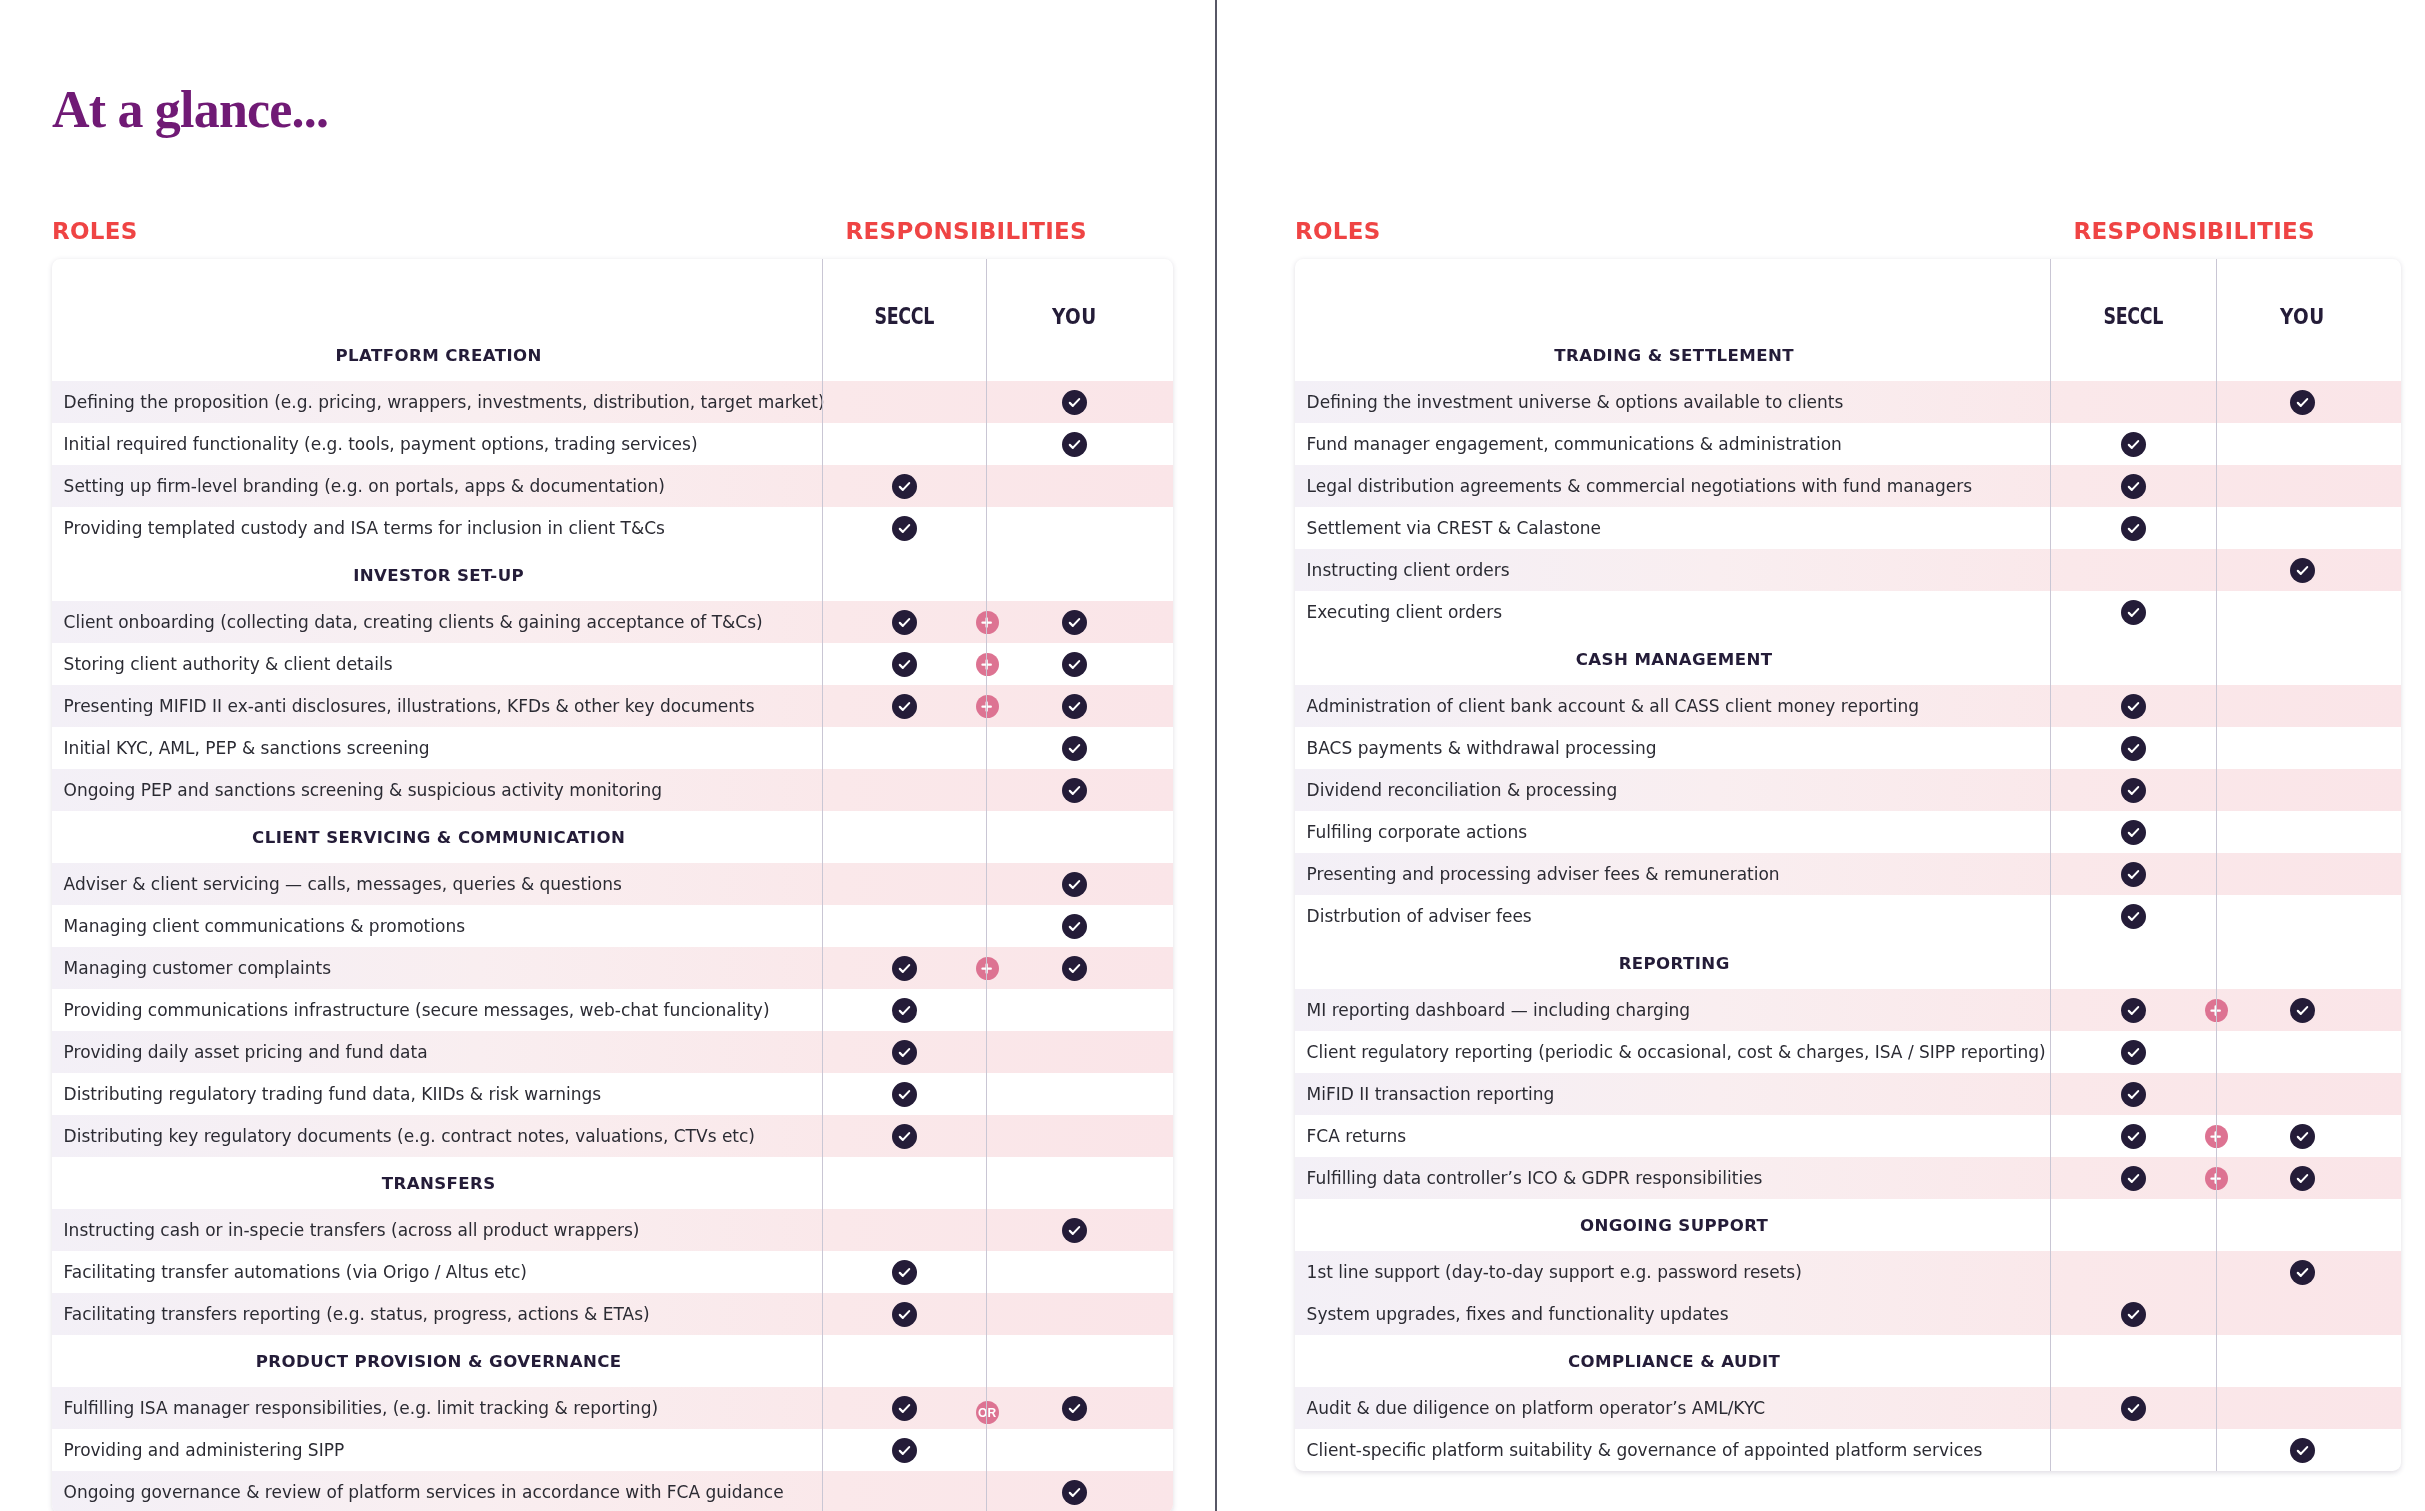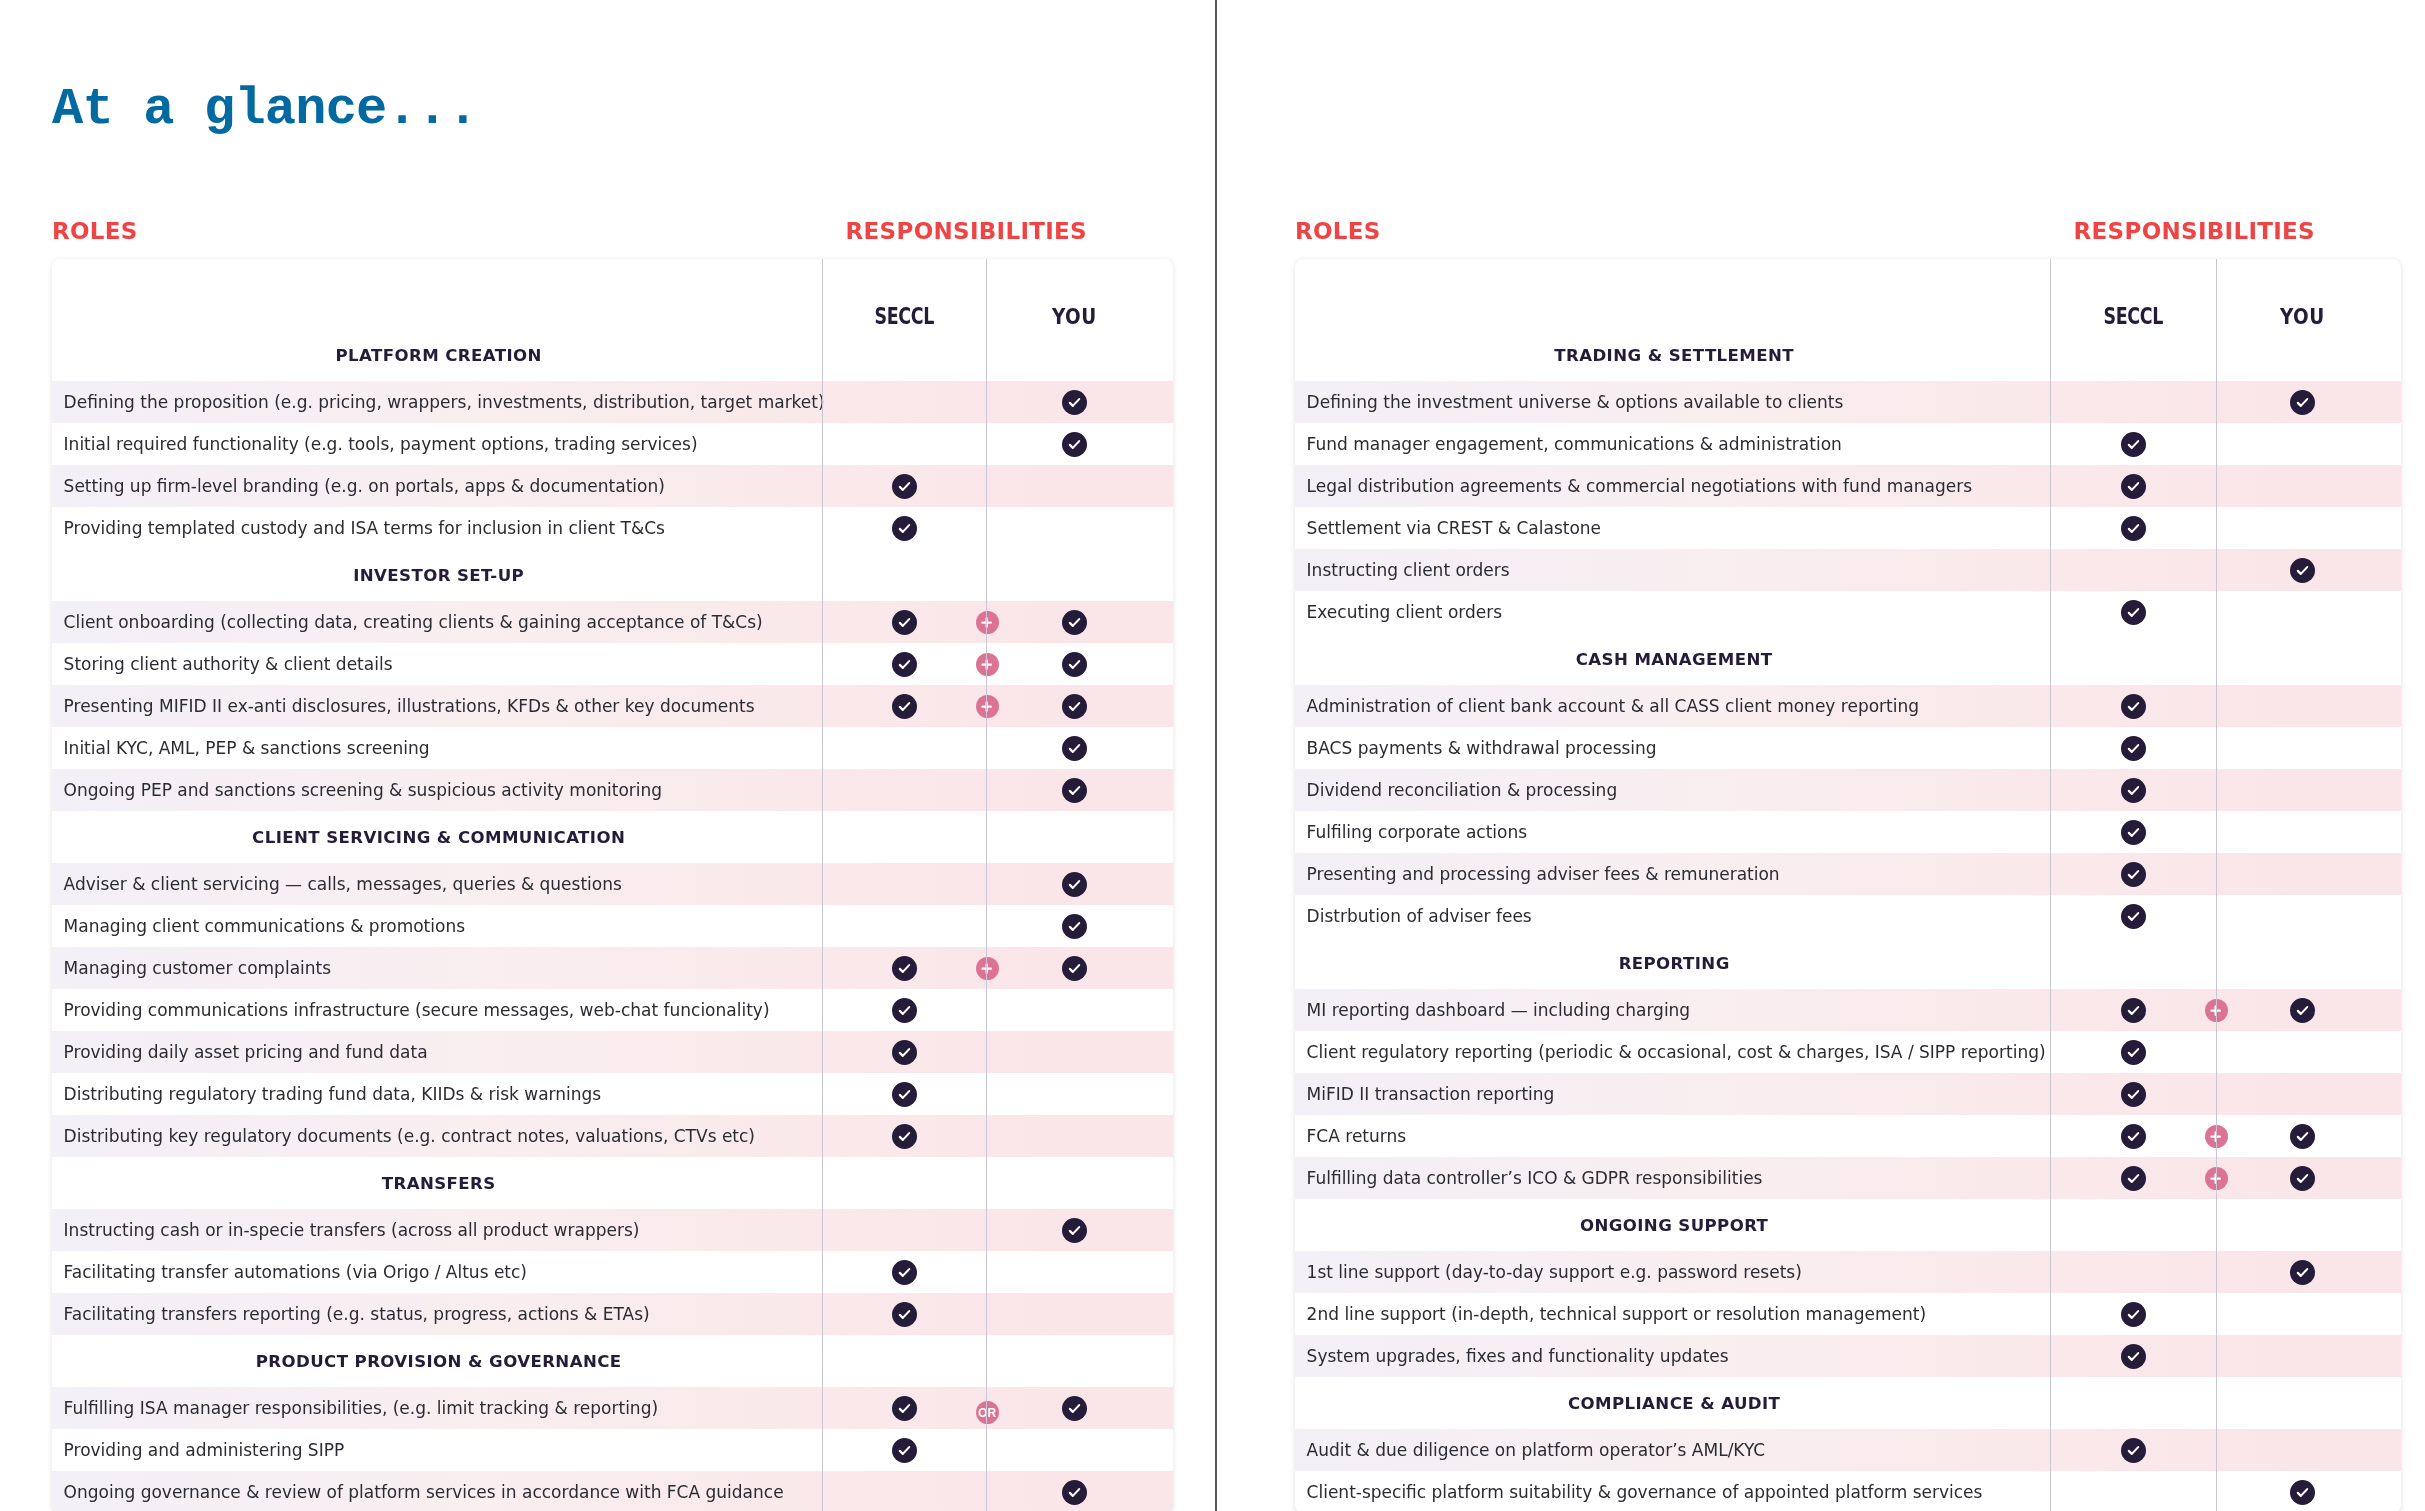--- a/index.html
+++ b/index.html
@@ -31,22 +31,22 @@
   }
 
   
   .page-title {
     position: absolute;
     left: 52px;
     top: 80px;
     font-size: 52px;
     font-weight: bold;
     letter-spacing: -0.8px;
-    color: #0369a1;
-    font-family: Liberation Mono, monospace;
+    color: #701a75;
+    font-family: Liberation Serif, serif;
   }
 
   
   .panel {
     position: absolute;
     top: 0;
   }
   .panel.left  { left: 52px;   width: 1121px; }
   .panel.right { left: 1295px; width: 1106px; }
 
@@ -805,31 +805,20 @@
           <div class="cell-label">1st line support (day-to-day support e.g. password resets)</div>
           <div class="cell-seccl"></div>
           <div class="cell-you">
             <span class="ic-check">
               <svg viewBox="0 0 24 24">
                 <path d="M4.5 12.6 L9.3 17.4 L19.5 6.6" fill="none" stroke="#ffffff" stroke-width="3.4" stroke-linecap="round" stroke-linejoin="round"></path>
               </svg>
             </span>
           </div>
         </div>
-        <div class="row item-row">
-          <div class="cell-label">2nd line support (in-depth, technical support or resolution management)</div>
-          <div class="cell-seccl">
-            <span class="ic-check">
-              <svg viewBox="0 0 24 24">
-                <path d="M4.5 12.6 L9.3 17.4 L19.5 6.6" fill="none" stroke="#ffffff" stroke-width="3.4" stroke-linecap="round" stroke-linejoin="round"></path>
-              </svg>
-            </span>
-          </div>
-          <div class="cell-you"></div>
-        </div>
         <div class="row item-row striped">
           <div class="cell-label">System upgrades, fixes and functionality updates</div>
           <div class="cell-seccl">
             <span class="ic-check">
               <svg viewBox="0 0 24 24">
                 <path d="M4.5 12.6 L9.3 17.4 L19.5 6.6" fill="none" stroke="#ffffff" stroke-width="3.4" stroke-linecap="round" stroke-linejoin="round"></path>
               </svg>
             </span>
           </div>
           <div class="cell-you"></div>

